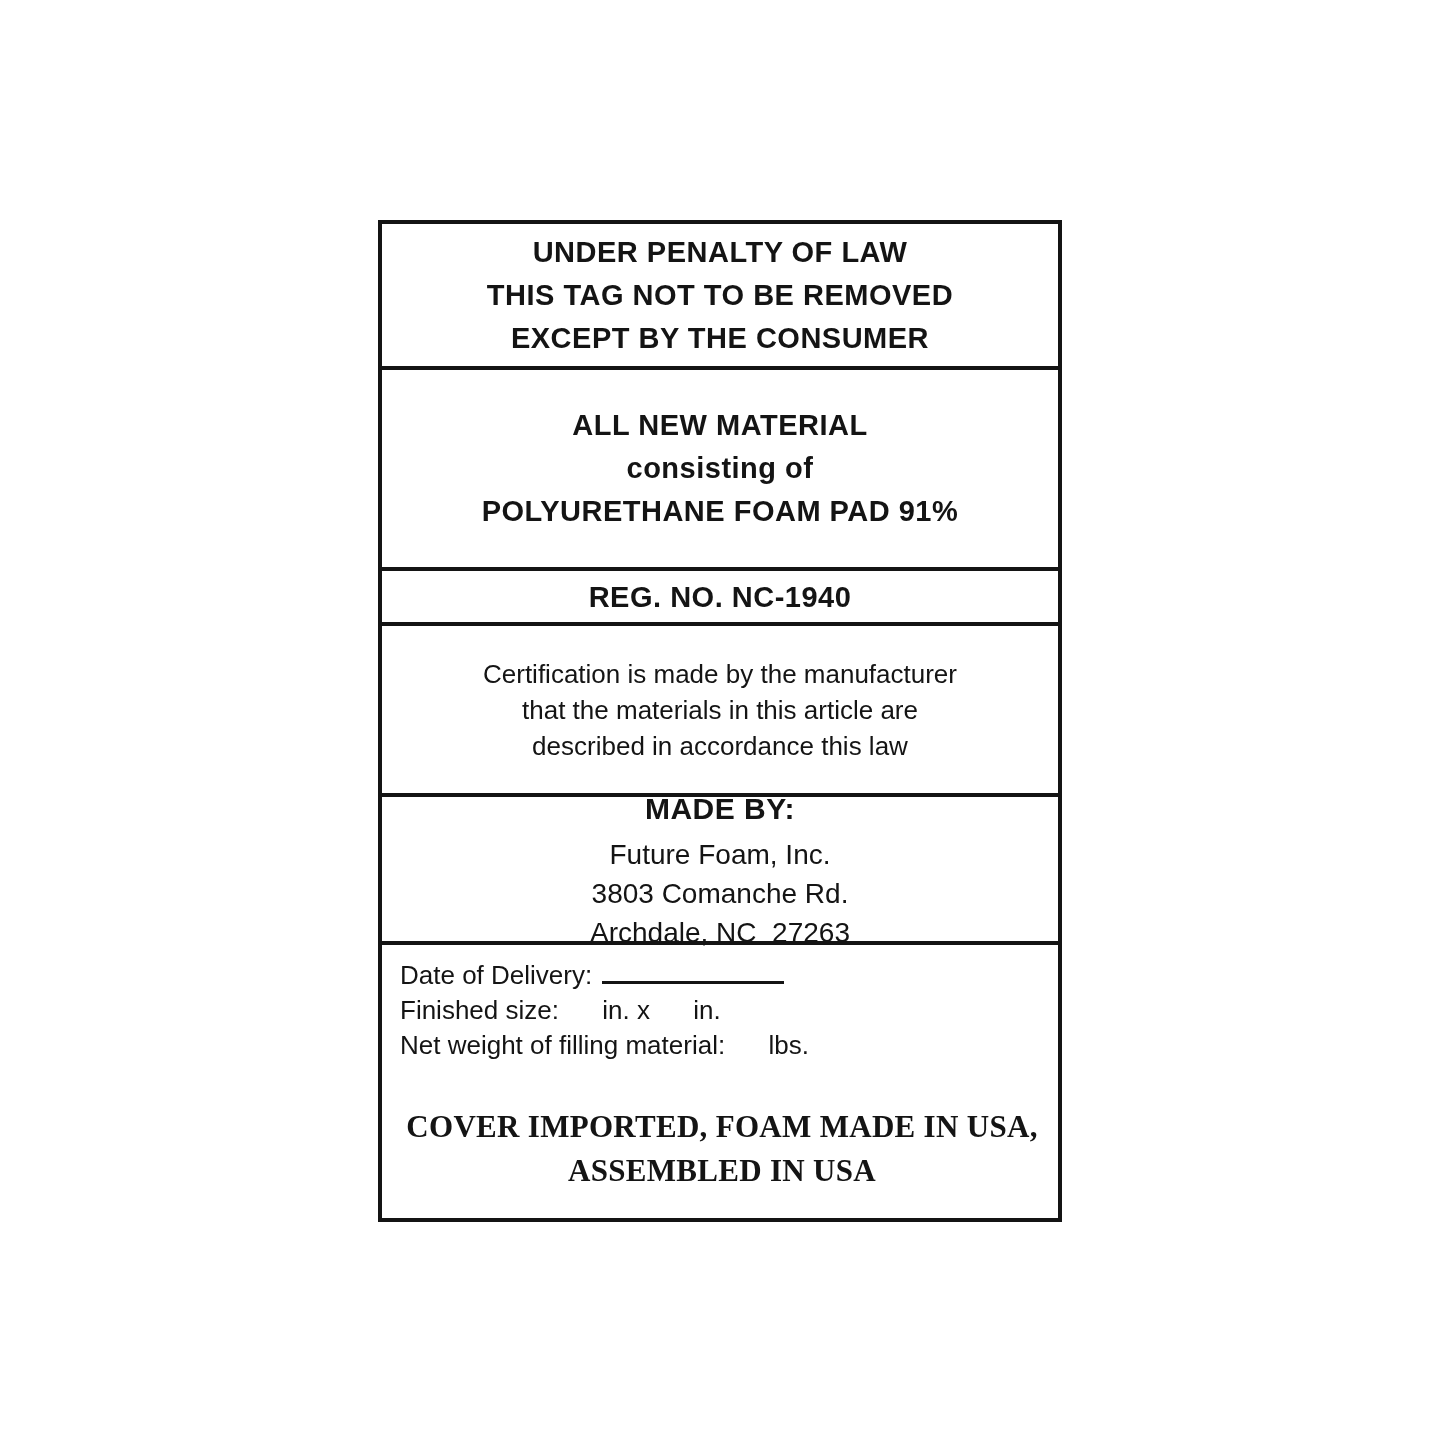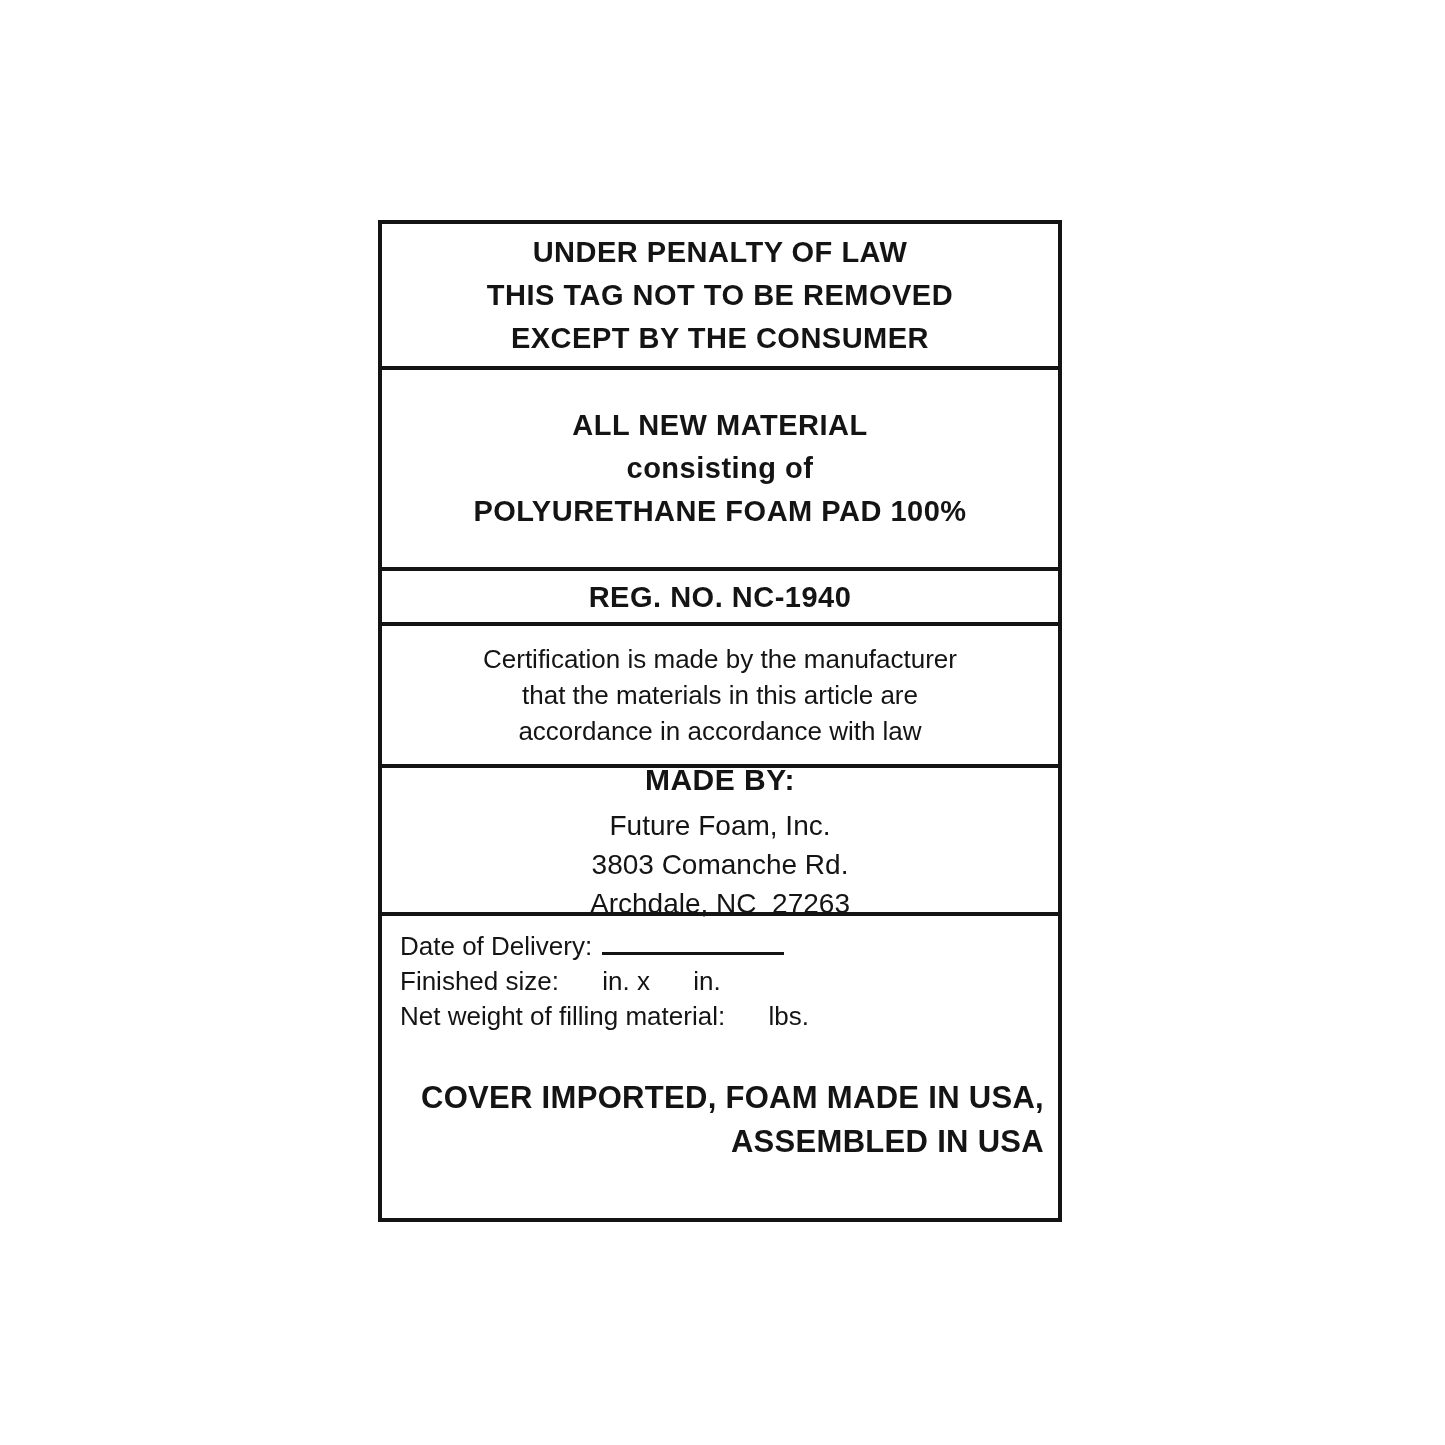--- a/index.html
+++ b/index.html
@@ -37,21 +37,21 @@
     align-items: center;
     justify-content: center;
     text-align: right;
     flex: 0 0 auto;
   }
   .sec + .sec { border-top: 4px solid #141414; }
 
   .sec-penalty  { height: 142px; }
   .sec-material { height: 201px; }
   .sec-regno    { height: 55px;  }
-  .sec-cert     { height: 142px; }
+  .sec-cert     { height: 171px; }
   .sec-madeby   { height: 148px; }
   .sec-details  {
     height: 266px;
     justify-content: flex-start;
     align-items: stretch;
     text-align: left;
     padding: 12px 14px 12px 18px;
   }
 
   .hl {
@@ -95,22 +95,23 @@
   .blank-rule {
     display: inline-block;
     width: 182px;
     height: 24px;
     border-bottom: 3px solid #141414;
     margin-left: 10px;
     vertical-align: baseline;
   }
   .origin-block {
     margin-top: auto;
-    text-align: right;
+    text-align: center;
     padding-bottom: 2px;
+    font-family: Liberation Serif, serif;
   }
   .origin-line {
     font-weight: bold;
     font-size: 31px;
     line-height: 44px;
     letter-spacing: 0.3px;
     white-space: pre;
   }
 </style>
 </head>
@@ -121,31 +122,31 @@
 
     <div class="sec sec-penalty">
       <div class="hl">UNDER PENALTY OF LAW</div>
       <div class="hl">THIS TAG NOT TO BE REMOVED</div>
       <div class="hl">EXCEPT BY THE CONSUMER</div>
     </div>
 
     <div class="sec sec-material">
       <div class="hl">ALL NEW MATERIAL</div>
       <div class="hl">consisting of</div>
-      <div class="hl">POLYURETHANE FOAM PAD 100%</div>
+      <div class="hl">POLYURETHANE FOAM PAD 91%</div>
     </div>
 
     <div class="sec sec-regno">
       <div class="reg-line">REG. NO. NC-1940</div>
     </div>
 
     <div class="sec sec-cert">
       <div class="cert-line">Certification is made by the manufacturer</div>
       <div class="cert-line">that the materials in this article are</div>
-      <div class="cert-line">accordance in accordance with law</div>
+      <div class="cert-line">described in accordance this law</div>
     </div>
 
     <div class="sec sec-madeby">
       <div class="madeby-heading">MADE BY:</div>
       <div class="addr-line">Future Foam, Inc.</div>
       <div class="addr-line">3803 Comanche Rd.</div>
       <div class="addr-line">Archdale, NC  27263</div>
     </div>
 
     <div class="sec sec-details">

